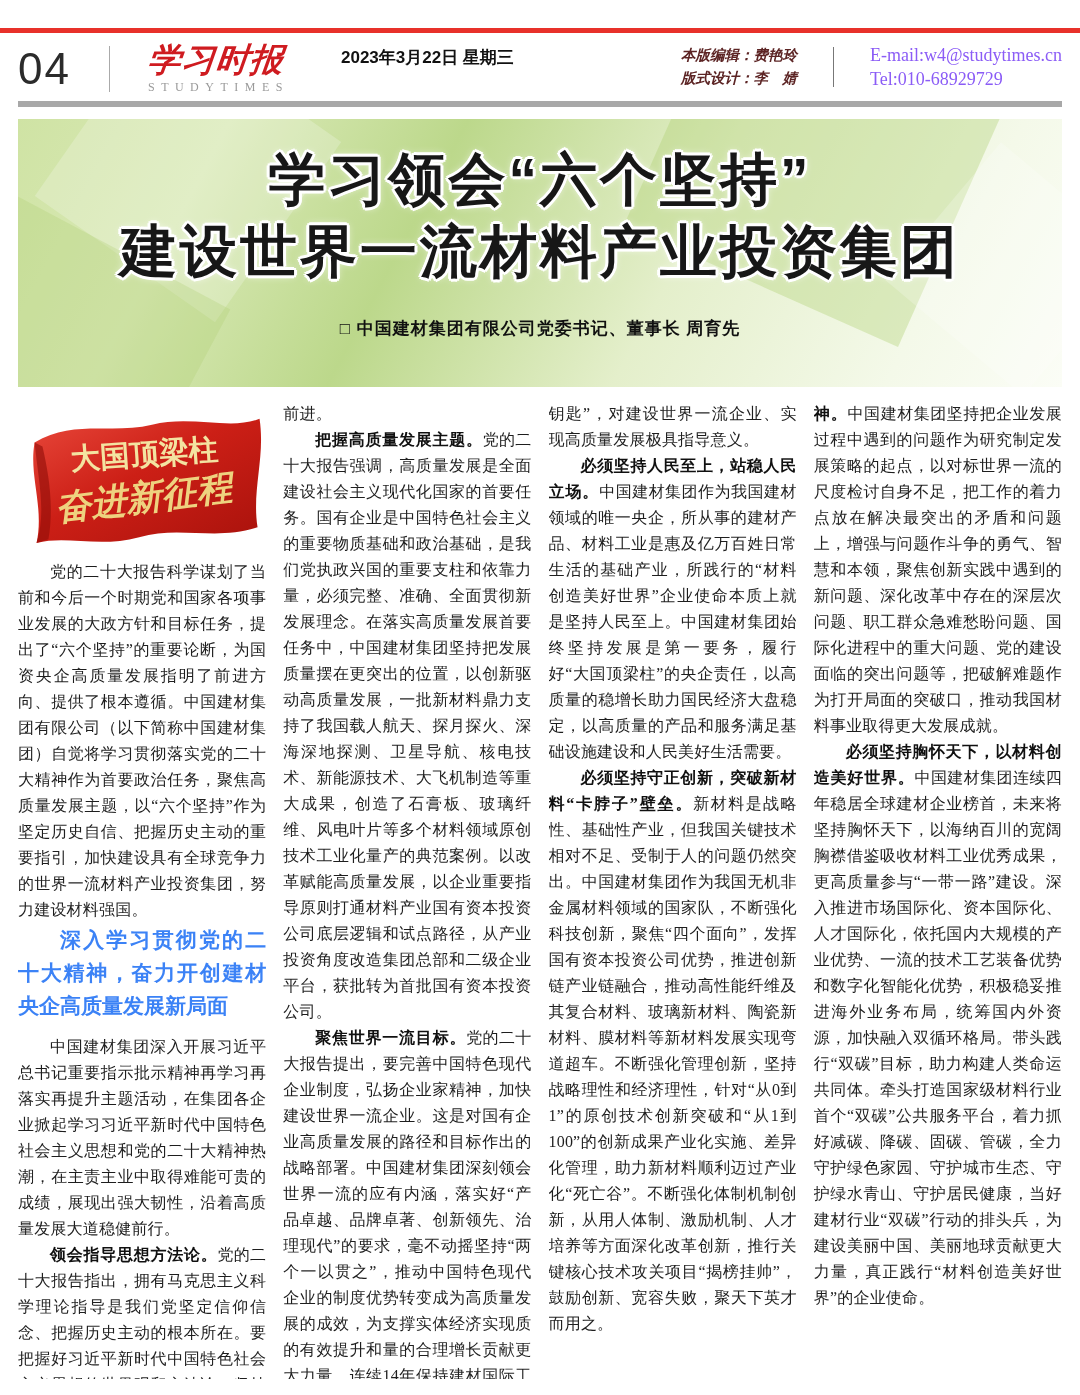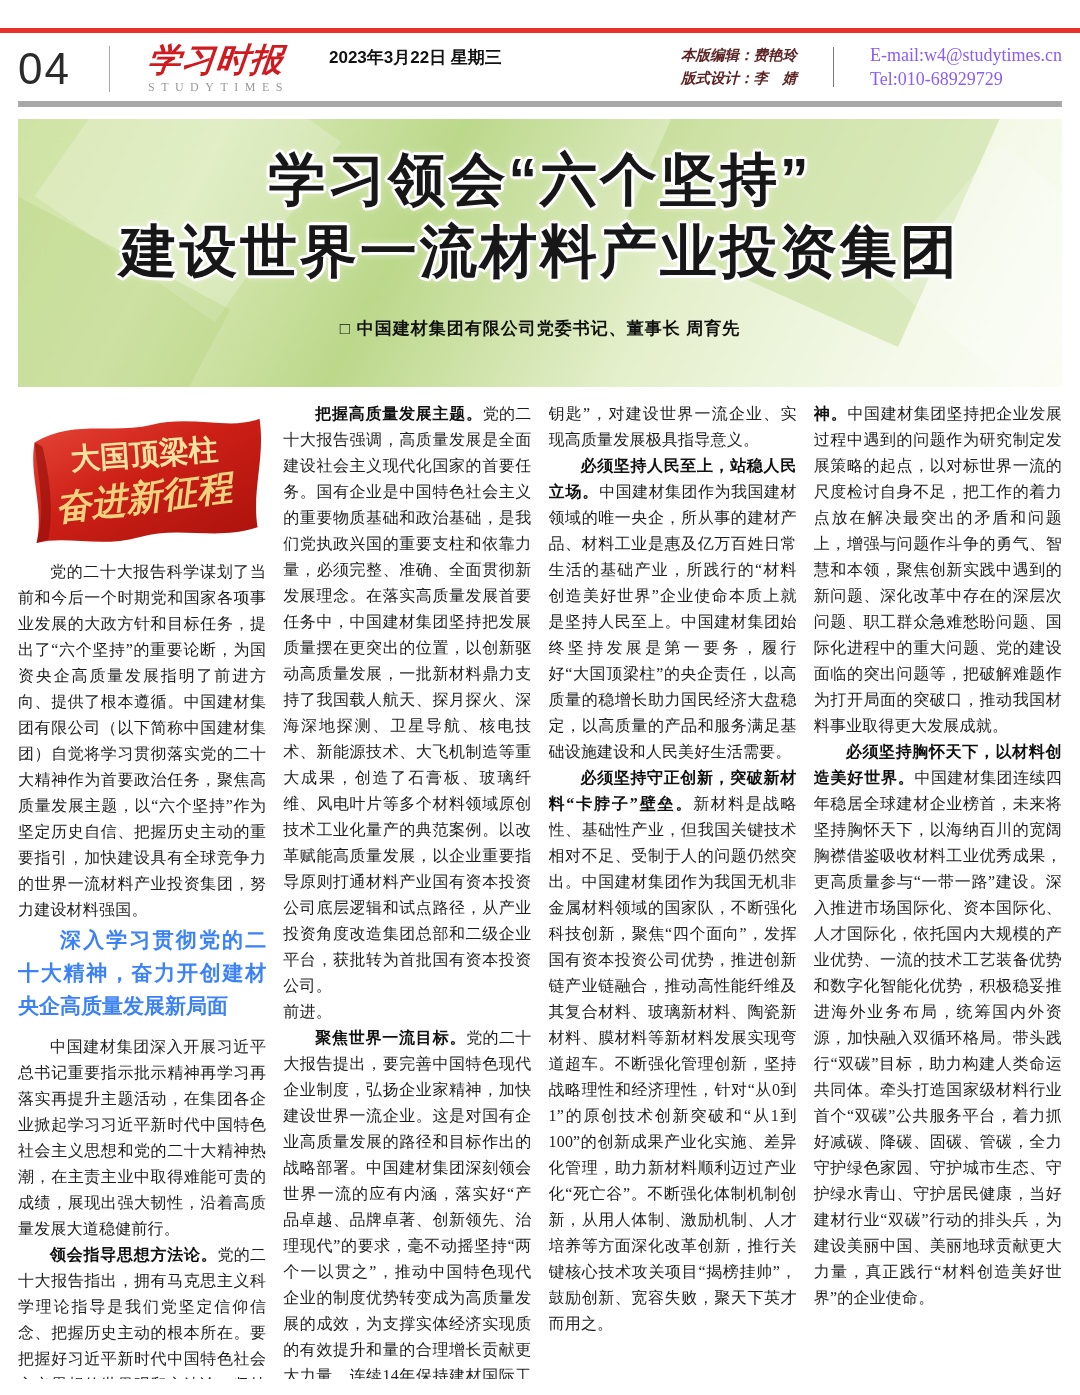--- a/index.html
+++ b/index.html
@@ -30,21 +30,21 @@
     font-size: 33px; line-height: 34px; font-weight: bold; font-style: italic;
     color: #cf1b20; transform: skewX(-6deg); letter-spacing: 1px;
   }
   .logo-en {
     font-family: "Liberation Serif", serif;
     font-size: 12px; color: #9a9a9a; letter-spacing: 6.5px; margin-top: 3px;
   }
   .date-text {
     font-family: "Liberation Sans", sans-serif;
     font-size: 17px; font-weight: bold; color: #111;
-    margin: 3px 0 0 16px; white-space: nowrap;
+    margin: 3px 0 0 28px; white-space: nowrap;
   }
   .editors {
     margin-left: auto; margin-right: 0; text-align: left;
     font-family: "DejaVu Serif", serif; font-style: italic; font-weight: bold;
     font-size: 14.5px; line-height: 23px; color: #5c2424; white-space: nowrap;
   }
   .contact {
     font-family: "Liberation Serif", serif;
     font-size: 18px; line-height: 24px; color: #8b5cf6; white-space: nowrap;
   }
@@ -160,22 +160,22 @@
       </div>
       <div class="col-blocks">
           <p class="para indent">党的二十大报告科学谋划了当前和今后一个时期党和国家各项事业发展的大政方针和目标任务，提出了“六个坚持”的重要论断，为国资央企高质量发展指明了前进方向、提供了根本遵循。中国建材集团有限公司（以下简称中国建材集团）自觉将学习贯彻落实党的二十大精神作为首要政治任务，聚焦高质量发展主题，以“六个坚持”作为坚定历史自信、把握历史主动的重要指引，加快建设具有全球竞争力的世界一流材料产业投资集团，努力建设材料强国。</p>
           <h3 class="sec-heading">深入学习贯彻党的二十大精神，奋力开创建材央企高质量发展新局面</h3>
           <p class="para indent">中国建材集团深入开展习近平总书记重要指示批示精神再学习再落实再提升主题活动，在集团各企业掀起学习习近平新时代中国特色社会主义思想和党的二十大精神热潮，在主责主业中取得难能可贵的成绩，展现出强大韧性，沿着高质量发展大道稳健前行。</p>
           <p class="para indent"><b class="lead">领会指导思想方法论。</b>党的二十大报告指出，拥有马克思主义科学理论指导是我们党坚定信仰信念、把握历史主动的根本所在。要把握好习近平新时代中国特色社会主义思想的世界观和方法论，坚持好、运用好贯穿其中的立场观点方法，在学习贯彻中要认真领会“六个坚持”，深刻领悟“两个确立”的决定性意义，不断增强“四个意识”、坚定“四个自信”、做到“两个维护”，坚定不移沿着党的二十大指引的目标方向奋勇</p>
         </div>
     </div>
     <div class="col">
         <div class="col-blocks">
+          <p class="para">前进。</p>
           <p class="para indent"><b class="lead">把握高质量发展主题。</b>党的二十大报告强调，高质量发展是全面建设社会主义现代化国家的首要任务。国有企业是中国特色社会主义的重要物质基础和政治基础，是我们党执政兴国的重要支柱和依靠力量，必须完整、准确、全面贯彻新发展理念。在落实高质量发展首要任务中，中国建材集团坚持把发展质量摆在更突出的位置，以创新驱动高质量发展，一批新材料鼎力支持了我国载人航天、探月探火、深海深地探测、卫星导航、核电技术、新能源技术、大飞机制造等重大成果，创造了石膏板、玻璃纤维、风电叶片等多个材料领域原创技术工业化量产的典范案例。以改革赋能高质量发展，以企业重要指导原则打通材料产业国有资本投资公司底层逻辑和试点路径，从产业投资角度改造集团总部和二级企业平台，获批转为首批国有资本投资公司。</p>
-          <p class="para">前进。</p>
           <p class="para indent"><b class="lead">聚焦世界一流目标。</b>党的二十大报告提出，要完善中国特色现代企业制度，弘扬企业家精神，加快建设世界一流企业。这是对国有企业高质量发展的路径和目标作出的战略部署。中国建材集团深刻领会世界一流的应有内涵，落实好“产品卓越、品牌卓著、创新领先、治理现代”的要求，毫不动摇坚持“两个一以贯之”，推动中国特色现代企业的制度优势转变成为高质量发展的成效，为支撑实体经济实现质的有效提升和量的合理增长贡献更大力量。连续14年保持建材国际工程市场占有率第一，在埃及建成非洲最大玻纤生产基地，在建设世界一流材料产业投资集团上取得了阶段性成果。</p>
         </div>
       </div>
     <div class="col">
         <div class="col-blocks">
           <p class="para">钥匙”，对建设世界一流企业、实现高质量发展极具指导意义。</p>
           <p class="para indent"><b class="lead">必须坚持人民至上，站稳人民立场。</b>中国建材集团作为我国建材领域的唯一央企，所从事的建材产品、材料工业是惠及亿万百姓日常生活的基础产业，所践行的“材料创造美好世界”企业使命本质上就是坚持人民至上。中国建材集团始终坚持发展是第一要务，履行好“大国顶梁柱”的央企责任，以高质量的稳增长助力国民经济大盘稳定，以高质量的产品和服务满足基础设施建设和人民美好生活需要。</p>
           <p class="para indent"><b class="lead">必须坚持守正创新，突破新材料“卡脖子”壁垒。</b>新材料是战略性、基础性产业，但我国关键技术相对不足、受制于人的问题仍然突出。中国建材集团作为我国无机非金属材料领域的国家队，不断强化科技创新，聚焦“四个面向”，发挥国有资本投资公司优势，推进创新链产业链融合，推动高性能纤维及其复合材料、玻璃新材料、陶瓷新材料、膜材料等新材料发展实现弯道超车。不断强化管理创新，坚持战略理性和经济理性，针对“从0到1”的原创技术创新突破和“从1到100”的创新成果产业化实施、差异化管理，助力新材料顺利迈过产业化“死亡谷”。不断强化体制机制创新，从用人体制、激励机制、人才培养等方面深化改革创新，推行关键核心技术攻关项目“揭榜挂帅”，鼓励创新、宽容失败，聚天下英才而用之。</p>
         </div>
       </div>

